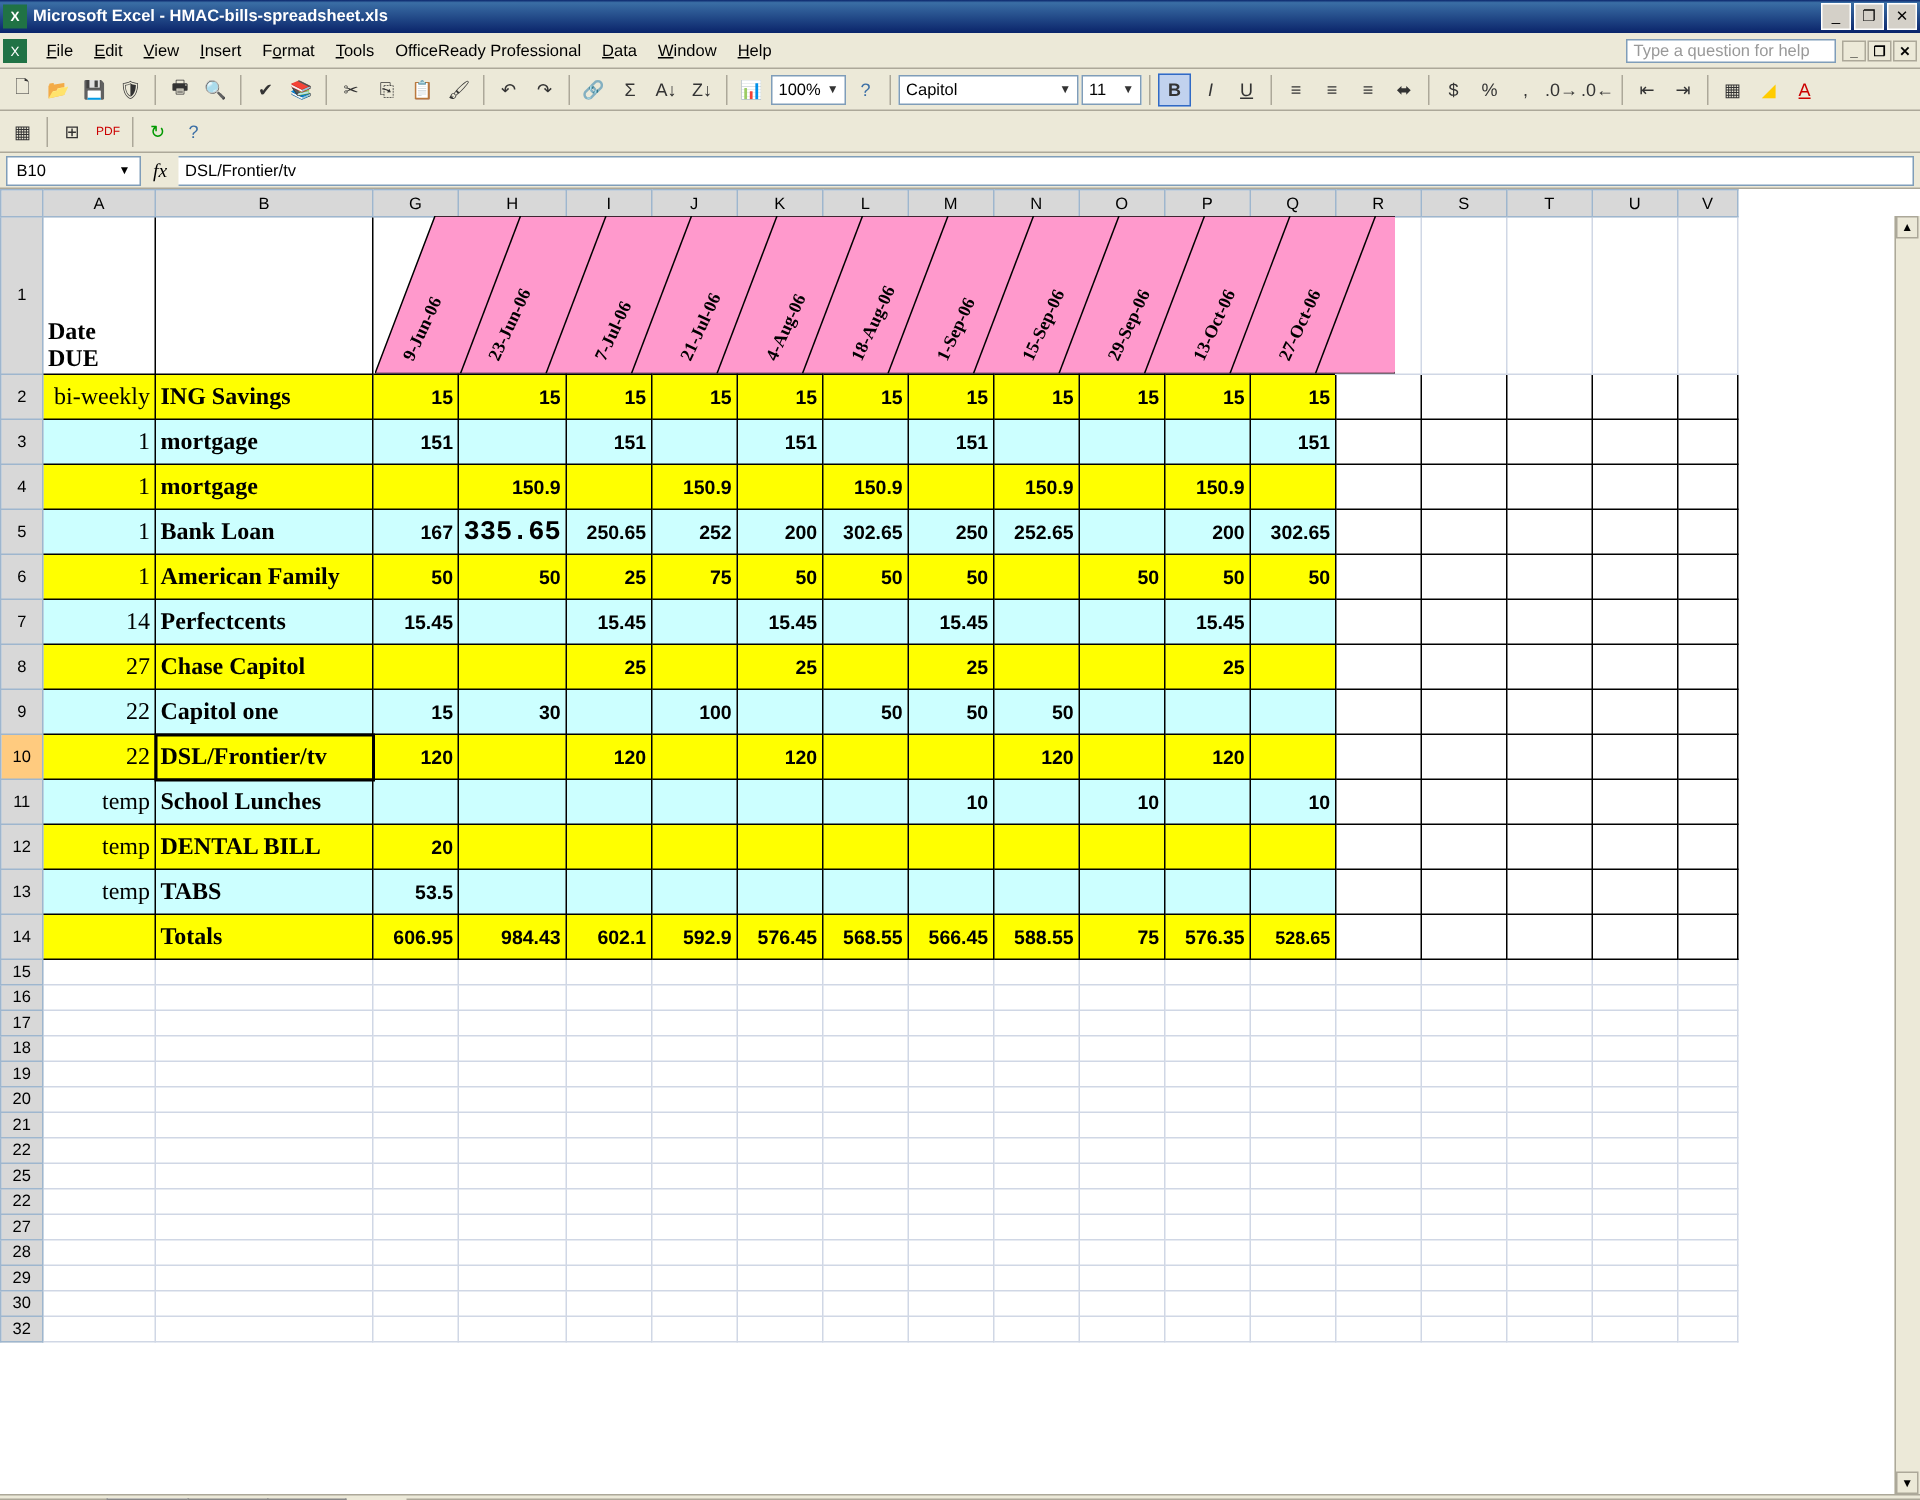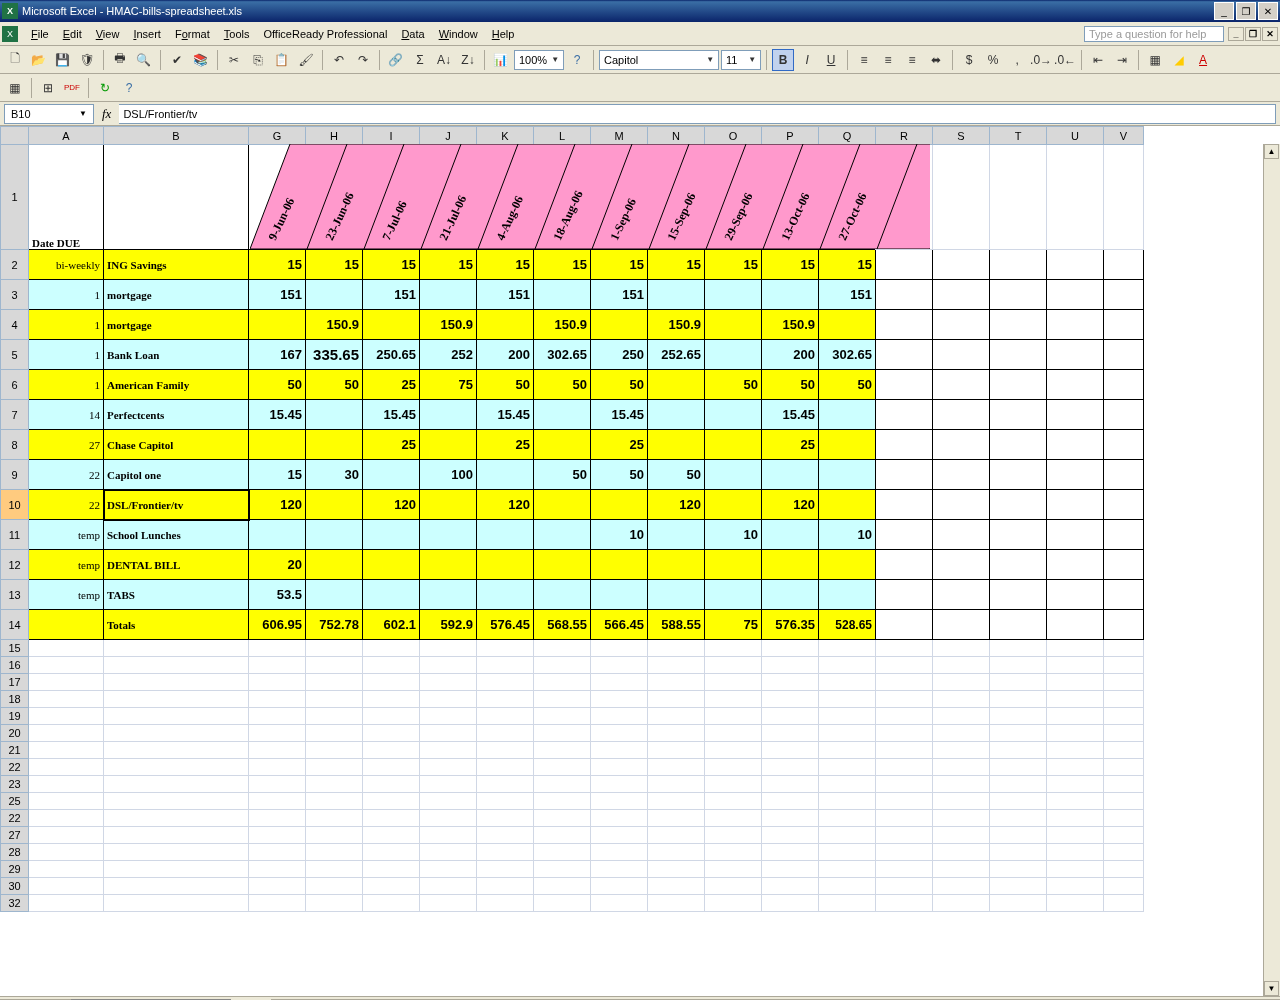--- a/index.html
+++ b/index.html
@@ -1,19 +1,19 @@
 <!DOCTYPE html>
 <html><head>
 <meta charset="utf-8">
 <style>
 * { box-sizing: border-box; margin: 0; padding: 0; }
 body { font-family: Tahoma, Arial, sans-serif; font-size: 11px; background: #ece9d8; overflow: hidden; width: 1280px; height: 1000px; }
 .titlebar { background: linear-gradient(#0a246a, #3a6ea5 8%, #0a246a); color: #fff; height: 22px; display: flex; align-items: center; padding: 0 2px; font-size: 11px; }
 .titlebar .icon { width: 16px; height: 16px; background: #207245; margin-right: 4px; display: inline-flex; align-items: center; justify-content: center; color: #fff; font-size: 9px; font-weight: bold; }
-.titlebar .title { flex: 1; }
+.titlebar .title { flex: 1; font-weight: bold; }
 .titlebar .winbtns { display: flex; gap: 2px; }
 .titlebar .winbtn { width: 20px; height: 18px; background: #d4d0c8; border: 1px solid #fff; display: flex; align-items: center; justify-content: center; font-family: Arial; font-size: 10px; color: #000; }
 .menubar { background: #ece9d8; height: 24px; display: flex; align-items: center; padding: 0 2px; border-bottom: 1px solid #aca899; }
 .menubar .micon { width: 16px; height: 16px; background: #207245; margin-right: 6px; color:#fff; font-size:9px; display:flex;align-items:center;justify-content:center;}
 .menubar .mitem { padding: 2px 7px; cursor: default; }
 .menubar .mitem u { text-decoration: underline; }
 .menubar .askbox { margin-left: auto; color: #999; padding: 1px 4px; border: 1px solid #7f9db9; background: #fff; width: 140px; font-size: 11px; }
 .menubar .mdibtns { display: flex; gap: 1px; margin-left: 4px; }
 .menubar .mdibtn { width: 16px; height: 14px; background: #ece9d8; border: 1px solid #aca899; display: flex; align-items: center; justify-content: center; font-size: 9px; font-weight: bold; }
 .toolbar { background: #ece9d8; height: 28px; display: flex; align-items: center; padding: 2px 4px; gap: 2px; border-bottom: 1px solid #aca899; }
@@ -32,21 +32,21 @@
 .rowhdr { background: #d8d8d8; border: 1px solid #9eb6ce; text-align: center; width: 28px; font-weight: normal; color: #000; }
 .rowhdr.sel { background: #ffcb7f; }
 .cell { border: 1px solid #d0d7e5; height: 17px; padding: 0 3px; background: #fff; }
 .datarow .cell { height: 30px; border: 1px solid #000; }
 .hdrRow .cell { height: 105px; }
 .yellow { background: #ffff00 !important; }
 .cyan { background: #ccffff !important; }
 .bold { font-weight: bold; }
 .right { text-align: right; }
 .center { text-align: right; }
-.georgia { font-family: Georgia, serif; font-size: 11px; }
+.georgia { font-family: Georgia, serif; font-size: 16px; }
 .rot { position: relative; overflow: visible; }
 .rot span { position: absolute; transform: rotate(-65deg); transform-origin: left bottom; left: 30px; bottom: 6px; white-space: nowrap; font-family: Georgia; font-weight: bold; font-size: 12px; }
 .selcell { outline: 2px solid #000; outline-offset: -1px; }
 .sheettabs { background: #ece9d8; height: 20px; display: flex; align-items: center; border-top: 1px solid #aca899; font-size: 10px; }
 .navbtn { width: 18px; height: 16px; border: 1px solid #aca899; display: flex; align-items: center; justify-content: center; font-size: 9px; background: #ece9d8; }
 .tab { padding: 2px 10px; background: #fff; border: 1px solid #888; border-bottom: none; margin-left: -1px; font-family: Arial; }
 .tab.active { background: #fff; font-weight: bold; }
 .tab.inactive { background: #ece9d8; }
 .hscroll { flex: 1; height: 16px; background: #ece9d8; border: 1px solid #aca899; margin-left: 40px; position: relative; }
 .vscroll { position: absolute; right: 0; top: 18px; bottom: 0; width: 17px; background: #ece9d8; border-left: 1px solid #aca899; }
@@ -313,21 +313,21 @@
           <td class="cell"></td>
           <td class="cell"></td>
           <td class="cell"></td>
           <td class="cell"></td>
         </tr>
         <tr class="datarow">
           <th class="rowhdr ">5</th>
           <td class="cell cyan center georgia">1</td>
           <td class="cell cyan bold georgia ">Bank Loan</td>
           <td class="cell cyan right bold" style="font-family:Arial;font-size:13px;">167</td>
-          <td class="cell cyan right bold" style="font-family:Liberation Sans, sans-serif;font-size:15px;">335.65</td>
+          <td class="cell cyan right bold" style="font-family:Liberation Mono, monospace;font-size:18px;">335.65</td>
           <td class="cell cyan right bold" style="font-family:Arial;font-size:13px;">250.65</td>
           <td class="cell cyan right bold" style="font-family:Arial;font-size:13px;">252</td>
           <td class="cell cyan right bold" style="font-family:Arial;font-size:13px;">200</td>
           <td class="cell cyan right bold" style="font-family:Arial;font-size:13px;">302.65</td>
           <td class="cell cyan right bold" style="font-family:Arial;font-size:13px;">250</td>
           <td class="cell cyan right bold" style="font-family:Arial;font-size:13px;">252.65</td>
           <td class="cell cyan right bold" style="font-family:Arial;font-size:13px;"></td>
           <td class="cell cyan right bold" style="font-family:Arial;font-size:13px;">200</td>
           <td class="cell cyan right bold" style="font-family:Arial;font-size:13px;">302.65</td>
           <td class="cell"></td>
@@ -502,21 +502,21 @@
           <td class="cell"></td>
           <td class="cell"></td>
           <td class="cell"></td>
           <td class="cell"></td>
         </tr>
         <tr class="datarow">
           <th class="rowhdr ">14</th>
           <td class="cell yellow center georgia"></td>
           <td class="cell yellow bold georgia ">Totals</td>
           <td class="cell yellow right bold" style="font-family:Arial;font-size:13px;">606.95</td>
-          <td class="cell yellow right bold" style="font-family:Arial;font-size:13px;">752.78</td>
+          <td class="cell yellow right bold" style="font-family:Arial;font-size:13px;">984.43</td>
           <td class="cell yellow right bold" style="font-family:Arial;font-size:13px;">602.1</td>
           <td class="cell yellow right bold" style="font-family:Arial;font-size:13px;">592.9</td>
           <td class="cell yellow right bold" style="font-family:Arial;font-size:13px;">576.45</td>
           <td class="cell yellow right bold" style="font-family:Arial;font-size:13px;">568.55</td>
           <td class="cell yellow right bold" style="font-family:Arial;font-size:13px;">566.45</td>
           <td class="cell yellow right bold" style="font-family:Arial;font-size:13px;">588.55</td>
           <td class="cell yellow right bold" style="font-family:Arial;font-size:13px;">75</td>
           <td class="cell yellow right bold" style="font-family:Arial;font-size:13px;">576.35</td>
           <td class="cell yellow right bold" style="font-family:Arial;font-size:12px;">528.65</td>
           <td class="cell"></td>
@@ -667,41 +667,20 @@
           <td class="cell"></td>
           <td class="cell"></td>
           <td class="cell"></td>
           <td class="cell"></td>
           <td class="cell"></td>
           <td class="cell"></td>
           <td class="cell"></td>
         </tr>
         <tr>
           <th class="rowhdr">22</th>
-          <td class="cell"></td>
-          <td class="cell"></td>
-          <td class="cell"></td>
-          <td class="cell"></td>
-          <td class="cell"></td>
-          <td class="cell"></td>
-          <td class="cell"></td>
-          <td class="cell"></td>
-          <td class="cell"></td>
-          <td class="cell"></td>
-          <td class="cell"></td>
-          <td class="cell"></td>
-          <td class="cell"></td>
-          <td class="cell"></td>
-          <td class="cell"></td>
-          <td class="cell"></td>
-          <td class="cell"></td>
-          <td class="cell"></td>
-        </tr>
-        <tr>
-          <th class="rowhdr">23</th>
           <td class="cell"></td>
           <td class="cell"></td>
           <td class="cell"></td>
           <td class="cell"></td>
           <td class="cell"></td>
           <td class="cell"></td>
           <td class="cell"></td>
           <td class="cell"></td>
           <td class="cell"></td>
           <td class="cell"></td>

